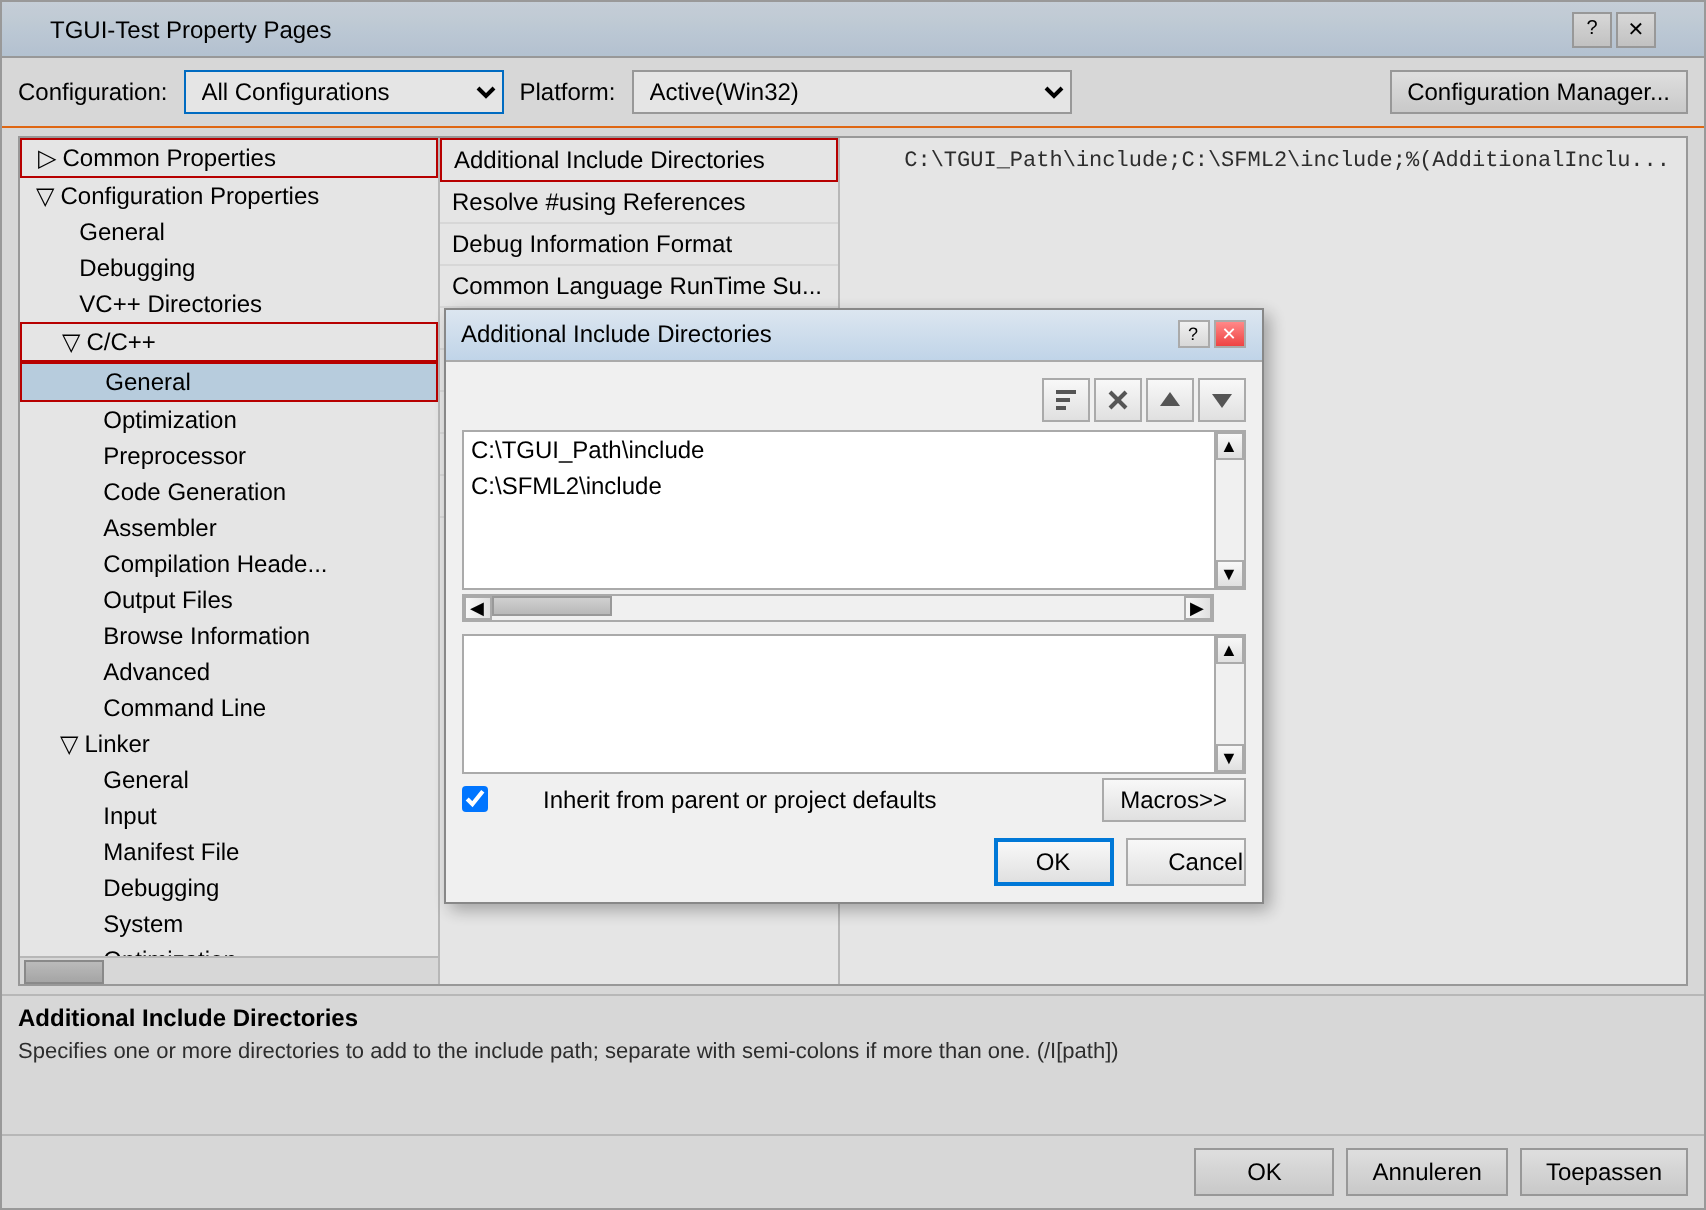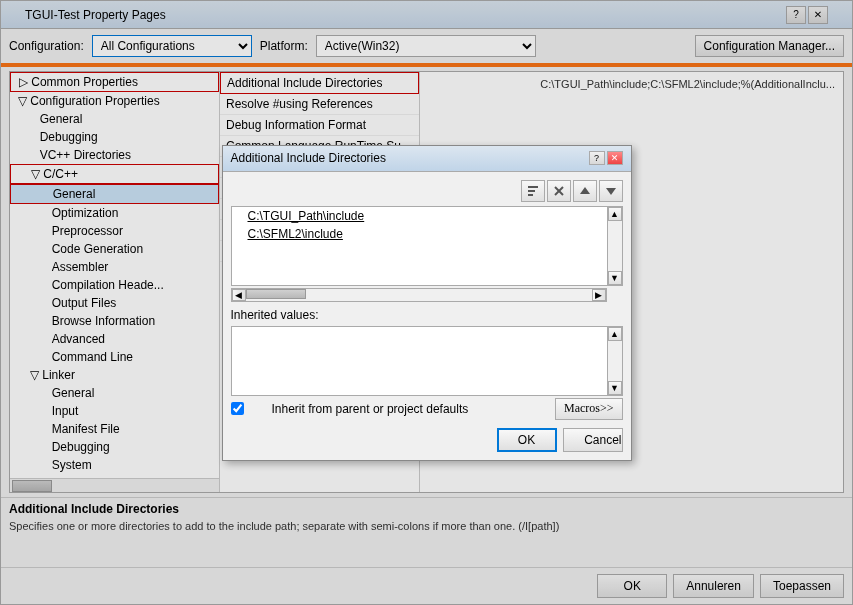--- a/index.html
+++ b/index.html
@@ -46,21 +46,21 @@
       align-items: center;
       justify-content: center;
     }
 
     .config-bar {
       padding: 6px 8px;
       display: flex;
       align-items: center;
       gap: 8px;
       background: #f0f0f0;
-      border-bottom: 4px solid #f97316;
+      border-bottom: 1px solid #f97316;
     }
 
     .config-label { font-size: 12px; }
 
     .config-select {
       width: 160px;
       height: 22px;
       border: 1px solid #0078d7;
       background: white;
       font-size: 12px;
@@ -139,20 +139,21 @@
       flex: 1;
       background: white;
       padding: 4px;
       overflow: hidden;
       font-size: 11px;
       color: #888;
       display: flex;
       align-items: flex-start;
       justify-content: flex-end;
       padding: 6px 8px;
+      font-family: Liberation Mono, monospace;
     }
 
     .right-panel-text {
       font-size: 11px;
       color: #333;
       word-break: break-all;
     }
 
     .bottom-bar {
       padding: 4px 8px;
@@ -263,23 +264,22 @@
       border: 1px solid #aaa;
       background: linear-gradient(to bottom, #f8f8f8, #e0e0e0);
       cursor: pointer;
       display: flex;
       align-items: center;
       justify-content: center;
       font-size: 12px;
     }
 
     .modal-list-item {
-      padding: 2px 16px;
-      font-size: 12px;
-      text-decoration: underline;
+      padding: 2px 4px;
+      font-size: 12px;
     }
 
     .inherited-label {
       font-size: 12px;
       margin-bottom: 4px;
       margin-top: 4px;
     }
 
     .modal-inherit-row {
       display: flex;
@@ -300,21 +300,20 @@
     }
 
     .macros-btn {
       height: 22px;
       border: 1px solid #aaa;
       background: linear-gradient(to bottom, #f8f8f8, #e0e0e0);
       font-size: 12px;
       padding: 0 8px;
       cursor: pointer;
       margin-left: auto;
-      font-family: Liberation Serif, serif;
     }
 
     .modal-ok-cancel {
       display: flex;
       justify-content: flex-end;
       gap: 6px;
     }
 
     .modal-ok-btn {
       height: 24px;
@@ -614,21 +613,20 @@
         </div>
 
         <div style="height:14px; border:1px solid #aaa; background:#f0f0f0; display:flex; align-items:center; margin-bottom:6px; margin-right:16px;">
           <div style="width:14px; height:12px; border:1px solid #aaa; background:linear-gradient(to right,#f8f8f8,#e0e0e0); display:flex; align-items:center; justify-content:center; font-size:9px; flex-shrink:0;">◀</div>
           <div style="flex:1; position:relative; height:12px;">
             <div style="width:60px; height:10px; background:linear-gradient(to bottom,#d0d0d0,#b8b8b8); border:1px solid #999; position:absolute; left:0;"></div>
           </div>
           <div style="width:14px; height:12px; border:1px solid #aaa; background:linear-gradient(to right,#f8f8f8,#e0e0e0); display:flex; align-items:center; justify-content:center; font-size:9px; flex-shrink:0;">▶</div>
         </div>
 
-        <div class="inherited-label">Inherited values:</div>
         <div style="display:flex; margin-bottom:2px;">
           <div style="flex:1; height:70px; border:1px solid #aaa; background:white; border-right:none;"></div>
           <div style="width:16px; height:70px; border:1px solid #aaa; background:#f0f0f0; display:flex; flex-direction:column; justify-content:space-between;">
             <div style="width:14px; height:14px; border:1px solid #aaa; background:linear-gradient(to bottom,#f8f8f8,#e0e0e0); display:flex; align-items:center; justify-content:center; font-size:9px;">▲</div>
             <div style="width:14px; height:14px; border:1px solid #aaa; background:linear-gradient(to bottom,#f8f8f8,#e0e0e0); display:flex; align-items:center; justify-content:center; font-size:9px;">▼</div>
           </div>
         </div>
 
         <div class="modal-inherit-row">
           <input type="checkbox" class="modal-checkbox" checked="" style="">

